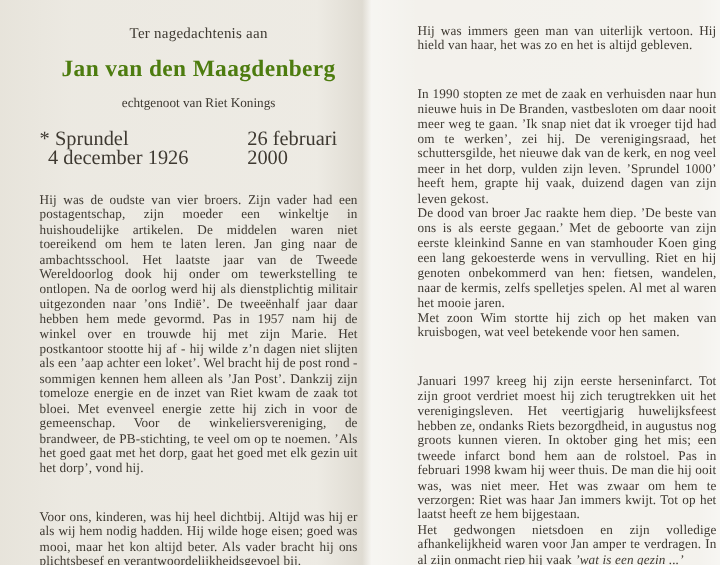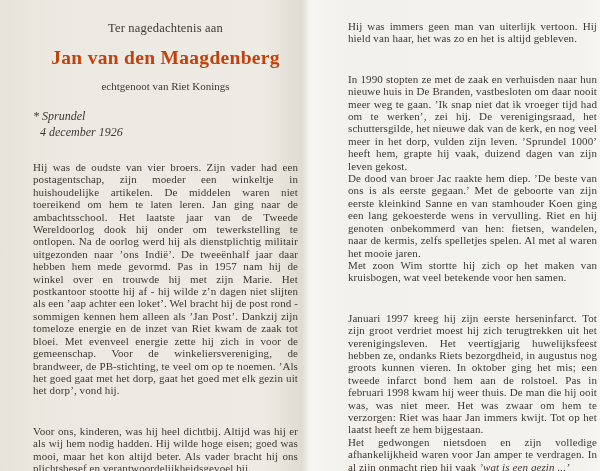--- a/index.html
+++ b/index.html
@@ -45,35 +45,34 @@
     padding-top: 5px;
     letter-spacing: 0.2px;
   }
   .name {
     text-align: center;
     font-size: 19.5px;
     line-height: 21px;
     font-weight: bold;
     letter-spacing: 0.3px;
     margin: 12px 0 0 0;
-    color: #c2410c;
+    color: #4d7c0f;
   }
   .spouse {
     text-align: center;
     font-size: 11px;
     line-height: 14px;
     margin-top: 11px;
   }
 
   .dates {
     display: flex;
     margin-top: 15px;
-    font-size: 12px;
+    font-size: 17px;
     line-height: 16px;
-    font-style: italic;
   }
   .date-block.birth { width: 166px; }
   .date-block.death { flex: 1; }
   .date-line2 { padding-left: 7px; }
 
   .left-body { margin-top: 21px; }
 
   p.body {
     margin: 0;
     font-size: 11px;
@@ -99,20 +98,21 @@
     <h1 class="name">Jan van den Maagdenberg</h1>
 
     <div class="spouse">echtgenoot van Riet Konings</div>
 
     <div class="dates">
       <div class="date-block birth">
         <div><span>*</span> <span>Sprundel</span></div>
         <div class="date-line2">4 december 1926</div>
       </div>
       <div class="date-block death">
+        <div class="date-line2">26 februari 2000</div>
       </div>
     </div>
 
     <div class="left-body">
       <p class="body">Hij was de oudste van vier broers. Zijn vader had een postagentschap, zijn moeder een winkeltje in huishoudelijke artikelen. De middelen waren niet toereikend om hem te laten leren. Jan ging naar de ambachtsschool. Het laatste jaar van de Tweede Wereldoorlog dook hij onder om tewerkstelling te ontlopen. Na de oorlog werd hij als dienstplichtig militair uitgezonden naar ’ons Indië’. De tweeënhalf jaar daar hebben hem mede gevormd. Pas in 1957 nam hij de winkel over en trouwde hij met zijn Marie. Het postkantoor stootte hij af - hij wilde z’n dagen niet slijten als een ’aap achter een loket’. Wel bracht hij de post rond - sommigen kennen hem alleen als ’Jan Post’. Dankzij zijn tomeloze energie en de inzet van Riet kwam de zaak tot bloei. Met evenveel energie zette hij zich in voor de gemeenschap. Voor de winkeliersvereniging, de brandweer, de PB-stichting, te veel om op te noemen. ’Als het goed gaat met het dorp, gaat het goed met elk gezin uit het dorp’, vond hij.</p>
       <p class="body gap">Voor ons, kinderen, was hij heel dichtbij. Altijd was hij er als wij hem nodig hadden. Hij wilde hoge eisen; goed was mooi, maar het kon altijd beter. Als vader bracht hij ons plichtsbesef en verantwoordelijkheidsgevoel bij.</p>
       <p class="body">Zijn dochters, net als zijn zoon, moesten voor zichzelf kunnen zorgen. Zijn liefde voor zijn vrouw sprak voor zich.</p>
     </div>
   </div>
 

